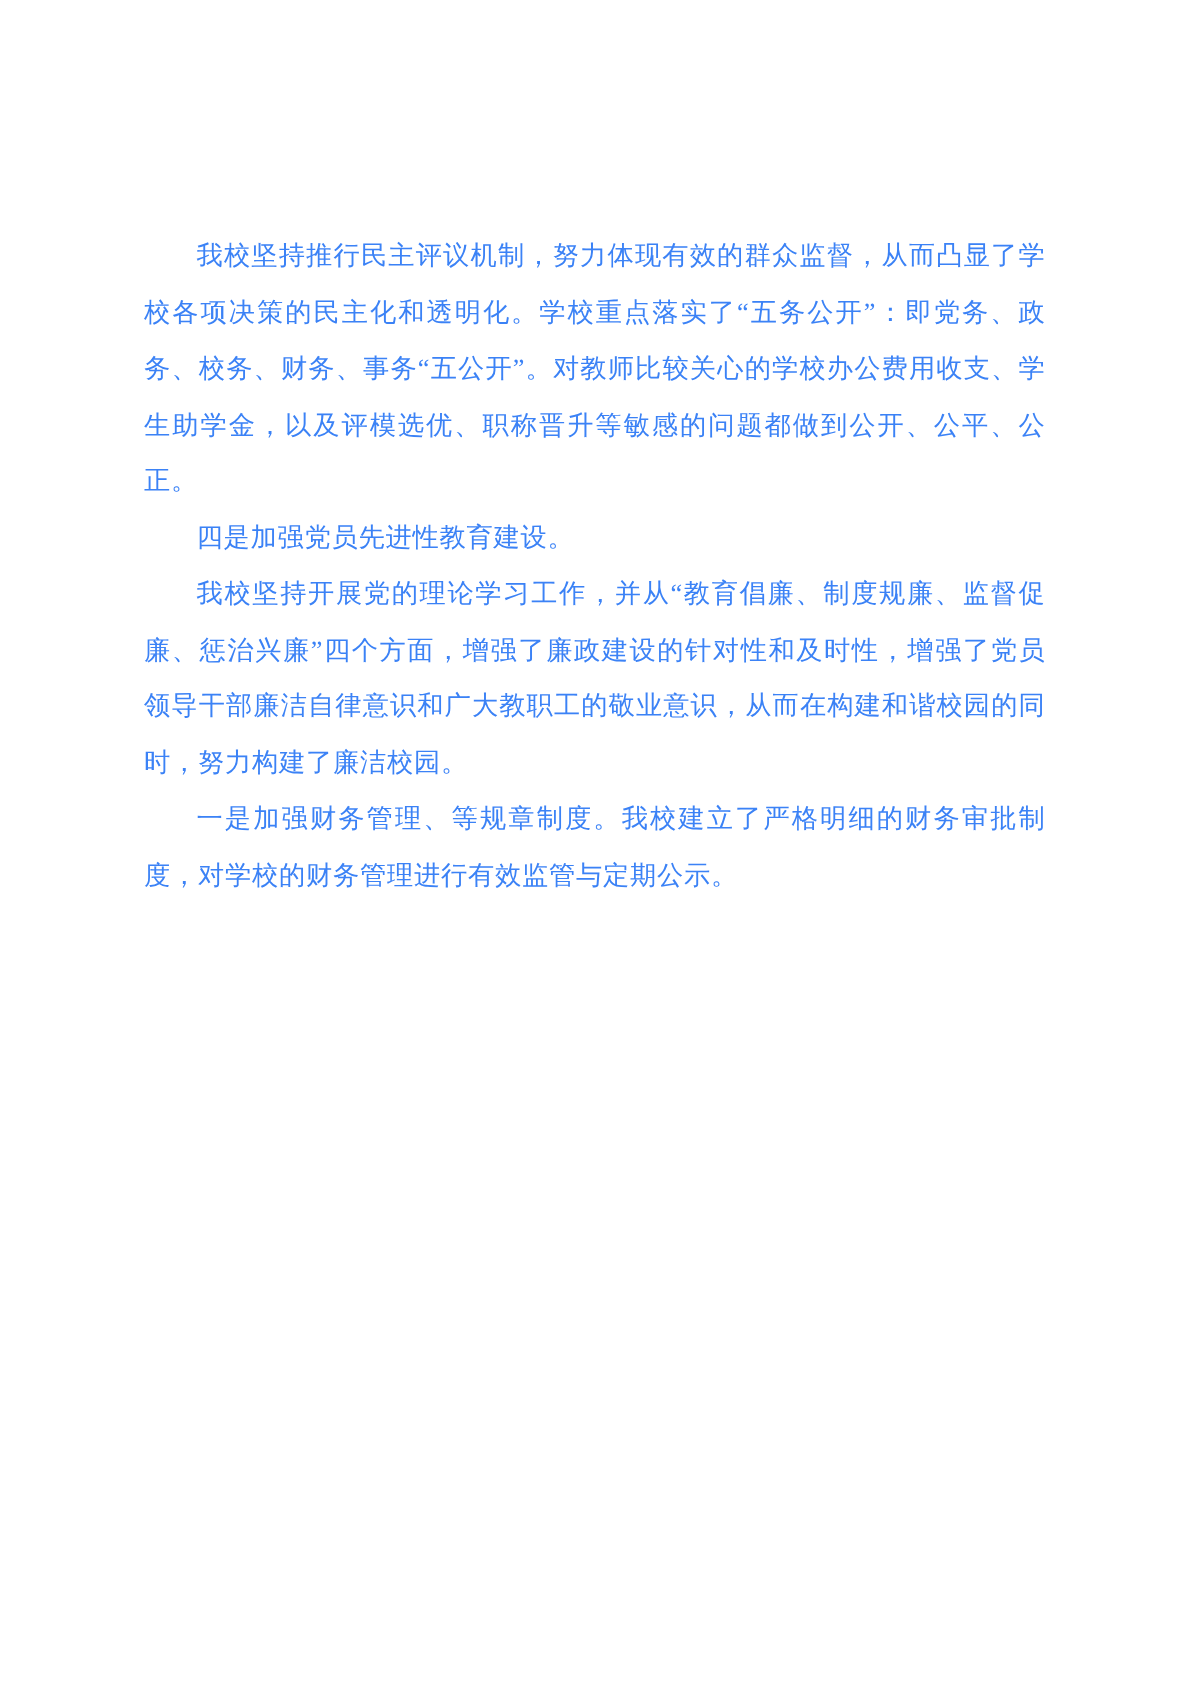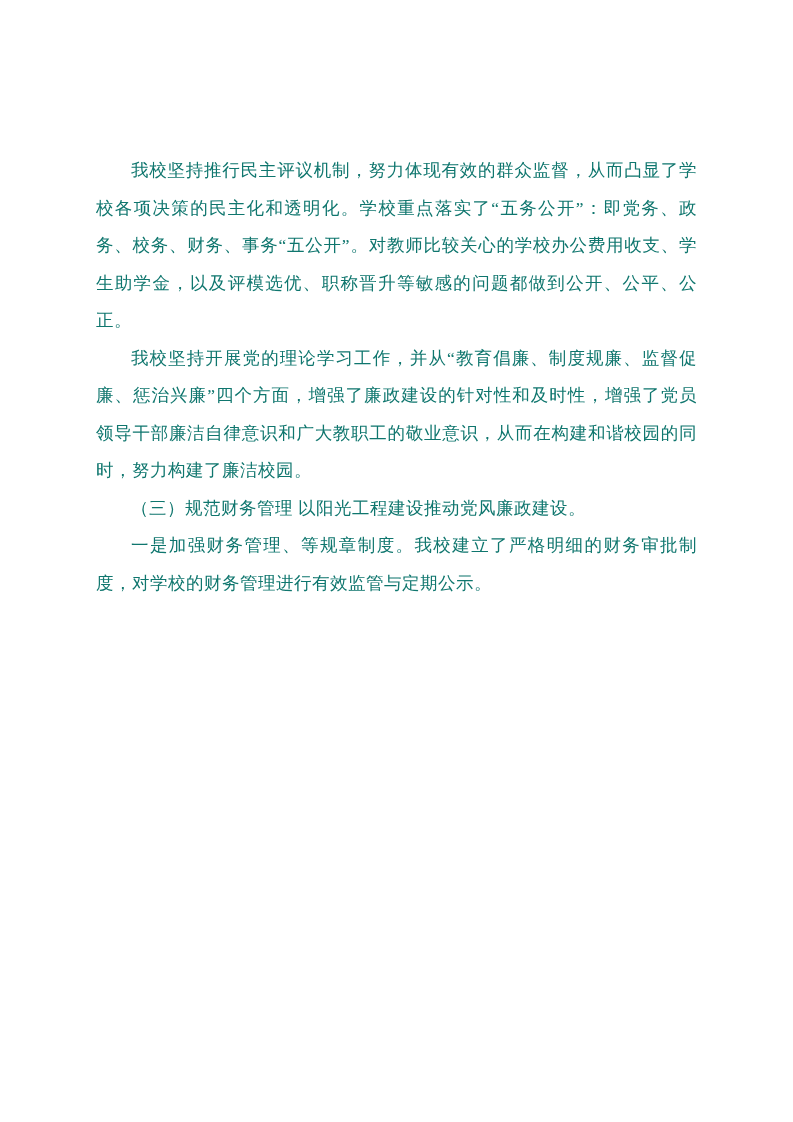--- a/index.html
+++ b/index.html
@@ -12,29 +12,29 @@
   .page {
     width: 793px;
     height: 1122px;
     background: #ffffff;
     padding: 152px 96px 60px 96px;
     overflow: hidden;
   }
   .para {
     font-size: 17.5px;
     line-height: 37.5px;
-    color: #0f766e;
+    color: #3b82f6;
     text-align: justify;
     text-justify: inter-ideograph;
     text-indent: 2em;
     letter-spacing: 0.5px;
     word-break: break-all;
   }
 </style>
 </head>
 <body>
 
 <div class="page">
   <p class="para">我校坚持推行民主评议机制，努力体现有效的群众监督，从而凸显了学校各项决策的民主化和透明化。学校重点落实了“五务公开”：即党务、政务、校务、财务、事务“五公开”。对教师比较关心的学校办公费用收支、学生助学金，以及评模选优、职称晋升等敏感的问题都做到公开、公平、公正。</p>
+  <p class="para">四是加强党员先进性教育建设。</p>
   <p class="para">我校坚持开展党的理论学习工作，并从“教育倡廉、制度规廉、监督促廉、惩治兴廉”四个方面，增强了廉政建设的针对性和及时性，增强了党员领导干部廉洁自律意识和广大教职工的敬业意识，从而在构建和谐校园的同时，努力构建了廉洁校园。</p>
-  <p class="para">（三）规范财务管理 以阳光工程建设推动党风廉政建设。</p>
   <p class="para">一是加强财务管理、等规章制度。我校建立了严格明细的财务审批制度，对学校的财务管理进行有效监管与定期公示。</p>
 </div>
 
 </body></html>

